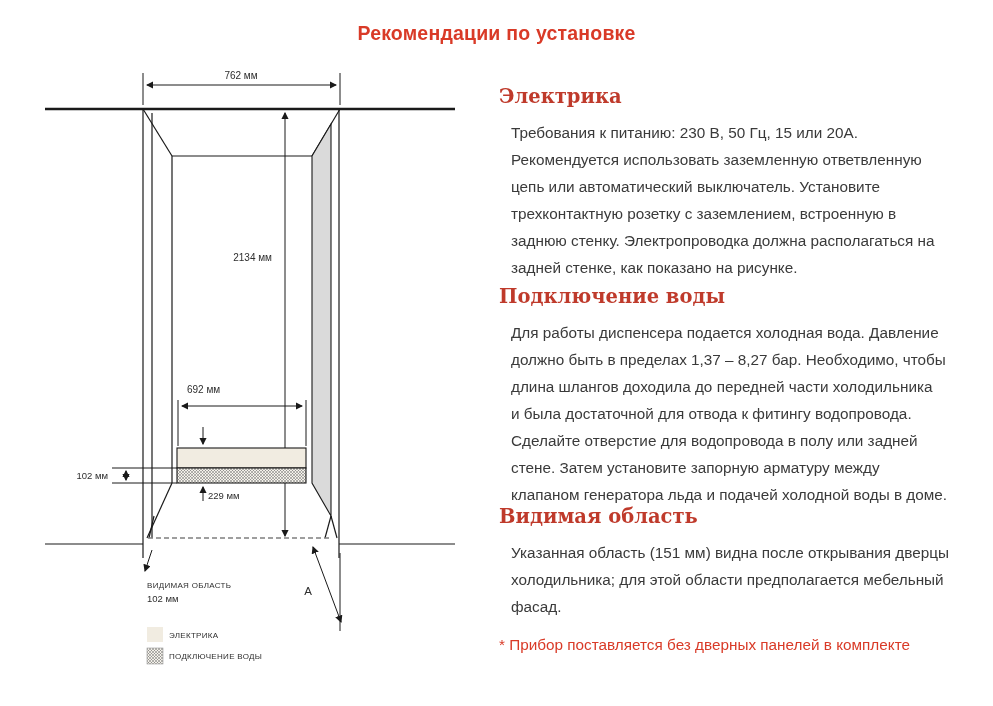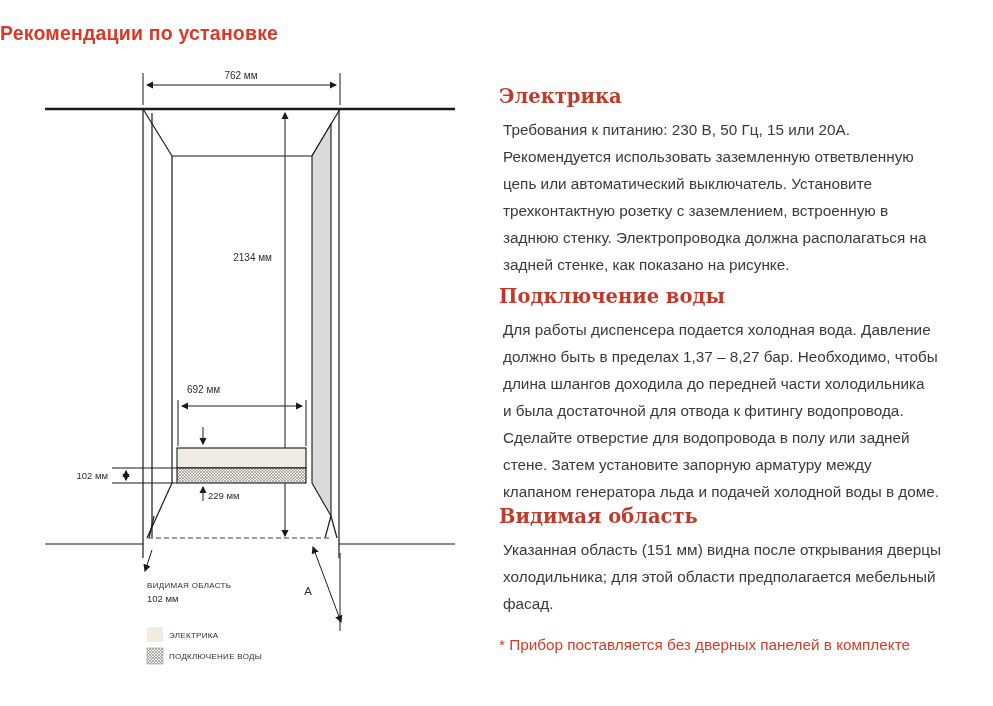--- a/index.html
+++ b/index.html
@@ -13,35 +13,35 @@
   }
   html,body{margin:0;padding:0;}
   body{
     width:993px;height:706px;position:relative;overflow:hidden;
     background:var(--page-bg);
     font-family:"Liberation Sans",sans-serif;
     color:var(--body-text);
   }
   .page-title{
     position:absolute;left:0;top:22px;width:993px;
-    text-align:left;font-size:19.5px;font-weight:bold;
+    text-align:center;font-size:19.5px;font-weight:bold;
     color:var(--accent-red);letter-spacing:.2px;
   }
   .text-col{position:absolute;left:499px;width:468px;}
   .sec-electrical{top:86px;}
   .sec-water{top:286px;}
   .sec-visible{top:506px;}
   .sec h2{
     margin:0 0 9px 0;
     font-family:"DejaVu Serif","Liberation Serif",serif;
     font-weight:bold;font-size:19.5px;line-height:1.1;
     color:var(--heading-red);
   }
   .sec p{
-    margin:4px;white-space:pre-line;
+    margin:12px;white-space:pre-line;
     font-size:15.3px;line-height:27px;color:var(--body-text);
   }
   .footnote{
     position:absolute;left:499px;top:636px;width:470px;
     font-size:15.3px;font-weight:normal;color:var(--accent-red);
   }
   svg .ln{stroke:var(--diagram-line);stroke-width:1.2;fill:none;}
   svg .thin{stroke:var(--diagram-line);stroke-width:1;fill:none;}
   svg .thick{stroke:var(--diagram-line);stroke-width:2.6;fill:none;}
   svg .dash{stroke:#7f7f7f;stroke-width:1.4;fill:none;stroke-dasharray:5 3;}

